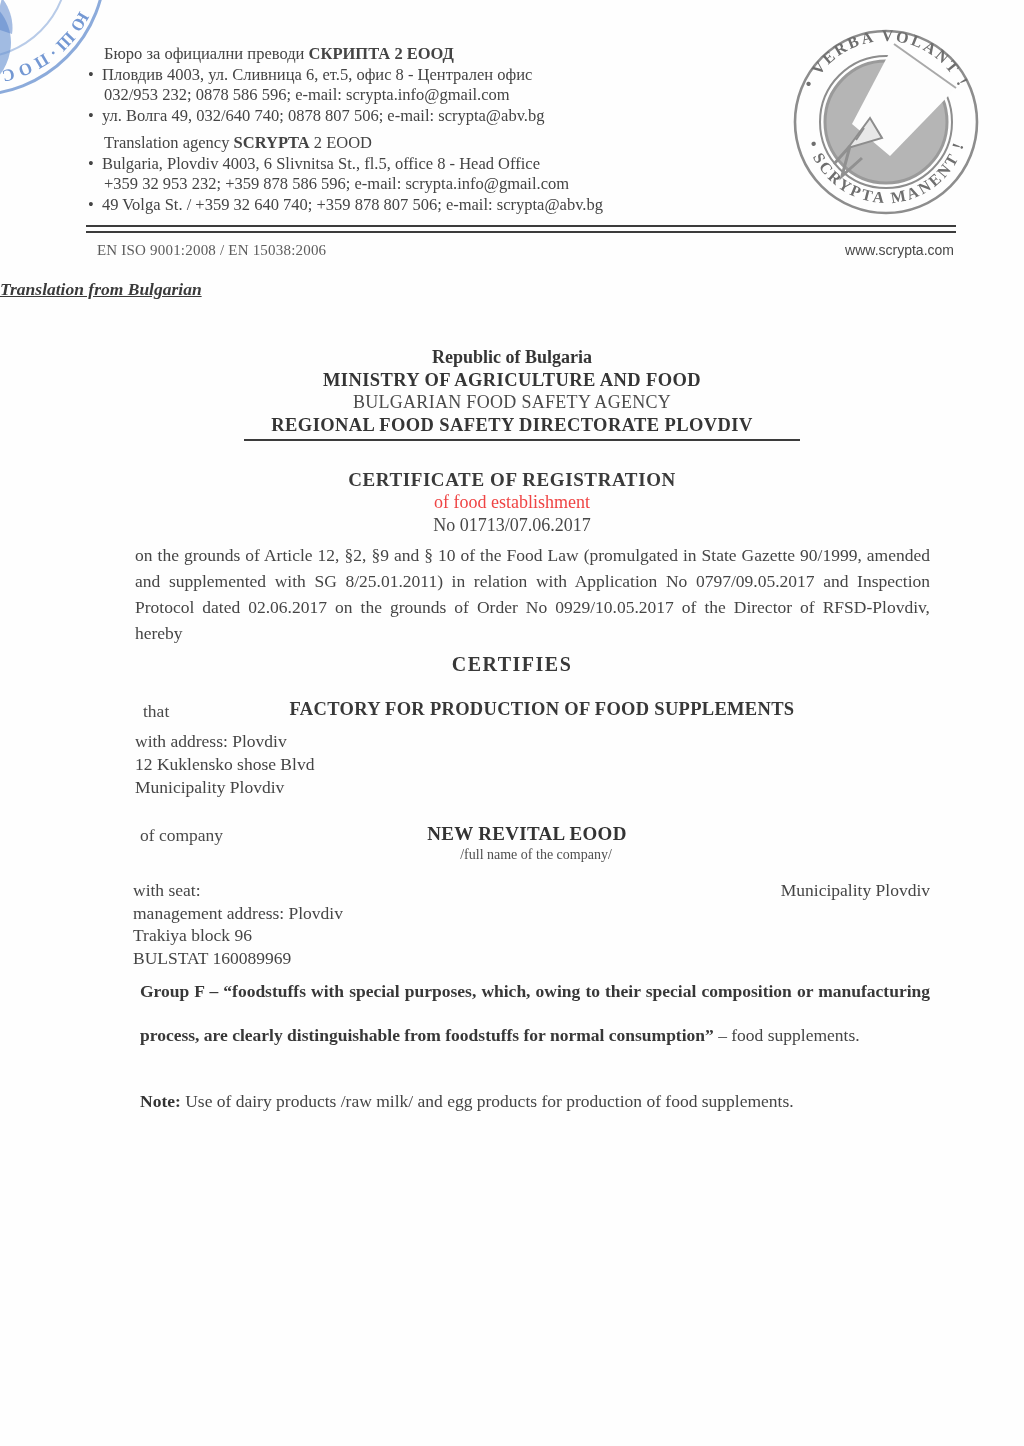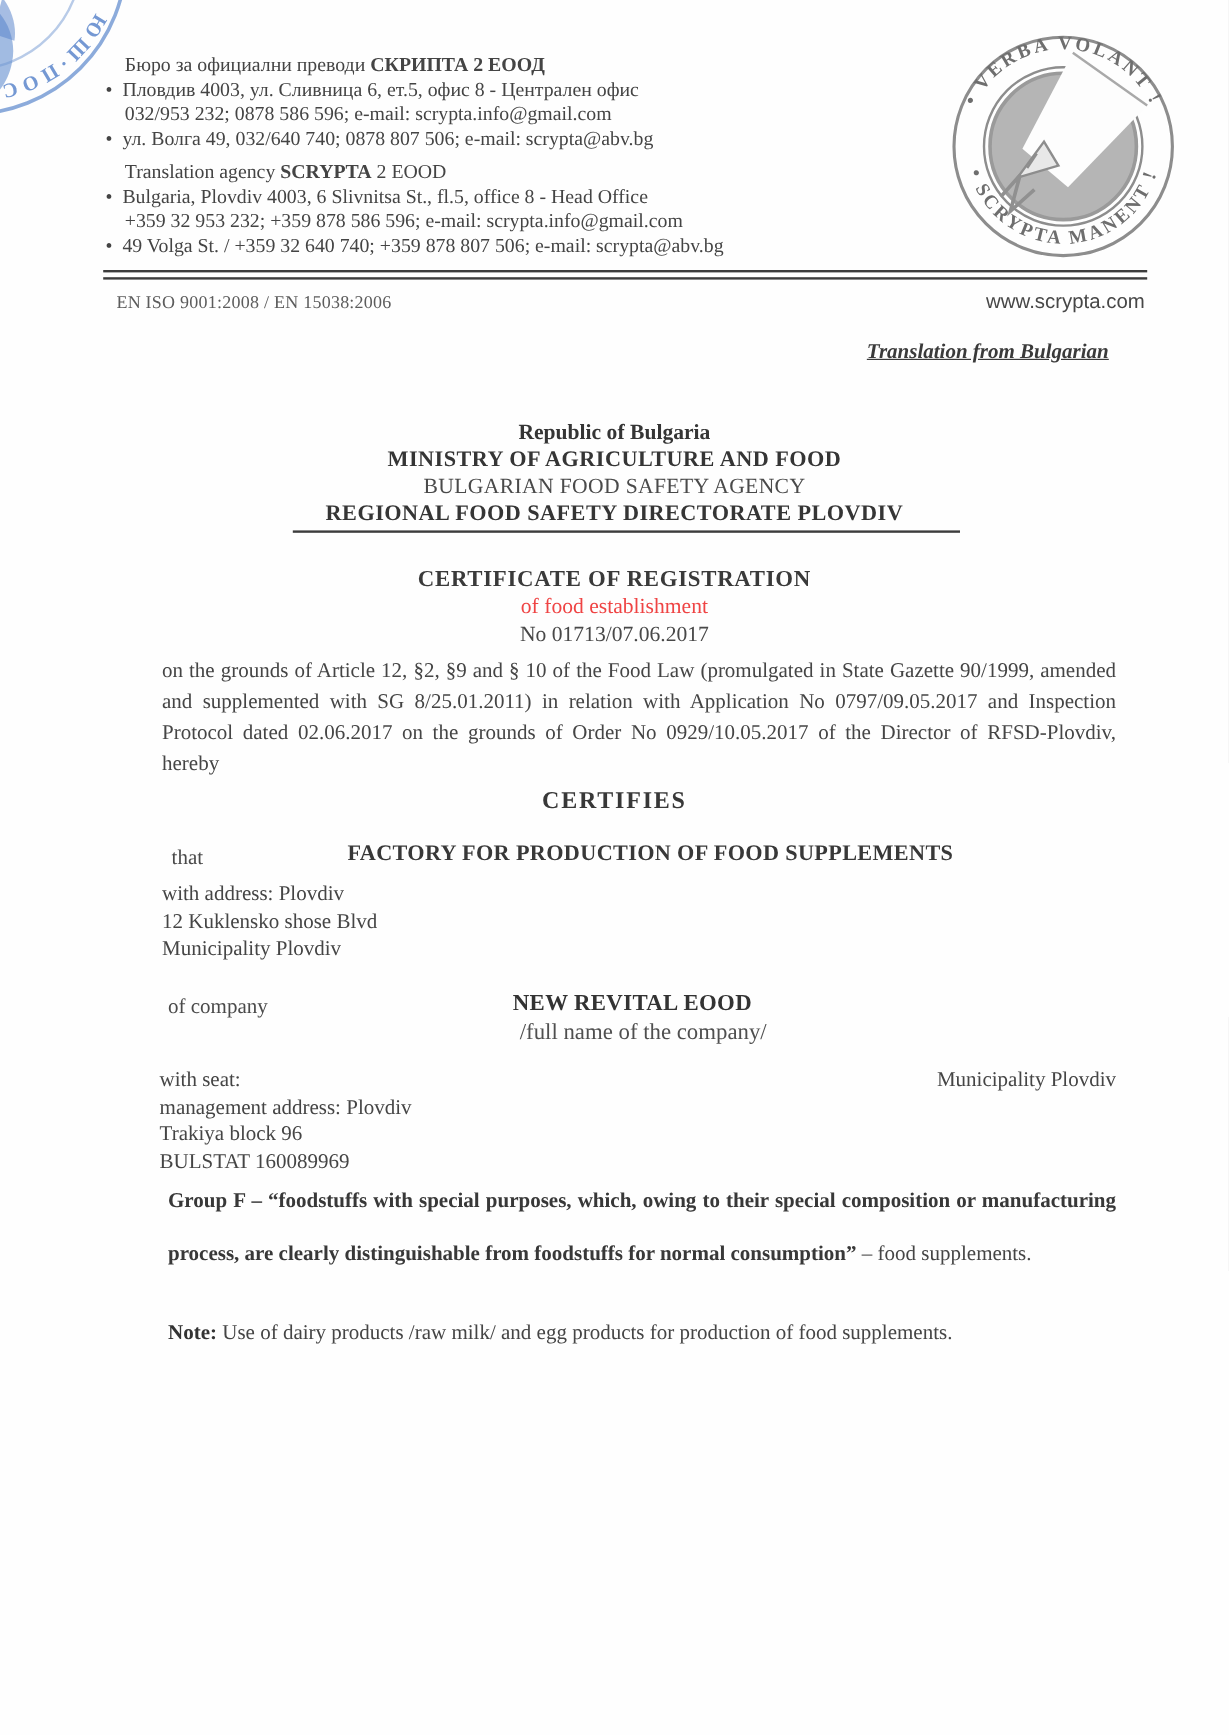--- a/index.html
+++ b/index.html
@@ -48,24 +48,24 @@
     border-top: 2.5px solid #3c3c3c;
     border-bottom: 2.5px solid #3c3c3c;
   }
   .iso-row {
     display: flex;
     justify-content: space-between;
     align-items: baseline;
     margin: 9px 70px 0 97px;
   }
   .iso-text { font-size: 15px; color: #5c5c5c; letter-spacing: .2px; }
-  .website { font-size: 17px; color: #474747; font-family: "Liberation Sans", sans-serif; }
+  .website { font-size: 14px; color: #474747; font-family: "Liberation Sans", sans-serif; }
   .translation-note {
     margin: 20px 100px 0 0;
-    text-align: right;
+    text-align: left;
     font-size: 17.5px;
     font-weight: bold;
     font-style: italic;
     text-decoration: underline;
     color: #3a3a3a;
   }
   
   .title-block { margin-top: 46px; text-align: center; line-height: 22.5px; }
   .title-line1 { font-weight: bold; font-size: 18px; color: #353535; }
   .title-line2 { font-weight: bold; font-size: 18.5px; letter-spacing: .4px; color: #353535; }
@@ -94,21 +94,21 @@
   .certifies { margin-top: 7px; text-align: center; font-weight: bold; font-size: 20px; letter-spacing: 1.5px; color: #383838; }
   
   .that-row { position: relative; margin-top: 23px; }
   .that-label { position: absolute; left: 143px; top: 2px; font-size: 17.5px; color: #4a4a4a; }
   .estab-name { text-align: center; font-weight: bold; font-size: 18.5px; letter-spacing: .3px; color: #383838; padding-left: 60px; }
   .estab-caption { text-align: center; font-style: italic; font-size: 15px; color: #4f4f4f; margin-top: 2px; padding-left: 60px; }
   .split-row { display: flex; justify-content: space-between; align-items: flex-start; margin: 10px 94px 0 135px; font-size: 17.5px; line-height: 23px; color: #454545; flex-direction: column; }
   .company-row { position: relative; margin-top: 24px; }
   .company-label { position: absolute; left: 140px; top: 2px; font-size: 17.5px; color: #4a4a4a; }
   .company-name { text-align: center; font-weight: bold; font-size: 19px; letter-spacing: .3px; color: #333; padding-left: 30px; }
-  .company-caption { text-align: center; font-size: 19px; color: #4f4f4f; margin-top: 2px; padding-left: 48px; }
+  .company-caption { text-align: center; font-size: 14px; color: #4f4f4f; margin-top: 2px; padding-left: 48px; }
   .seat-row { display: flex; justify-content: space-between; align-items: flex-start; margin: 16px 94px 0 133px; font-size: 17.5px; line-height: 22.5px; color: #454545; gap: 32px; }
   
   .meets-para {
     margin: 16px 94px 0 140px;
     font-size: 17.5px;
     line-height: 44px;
     text-align: justify;
     text-align-last: left;
     color: #454545;
   }

